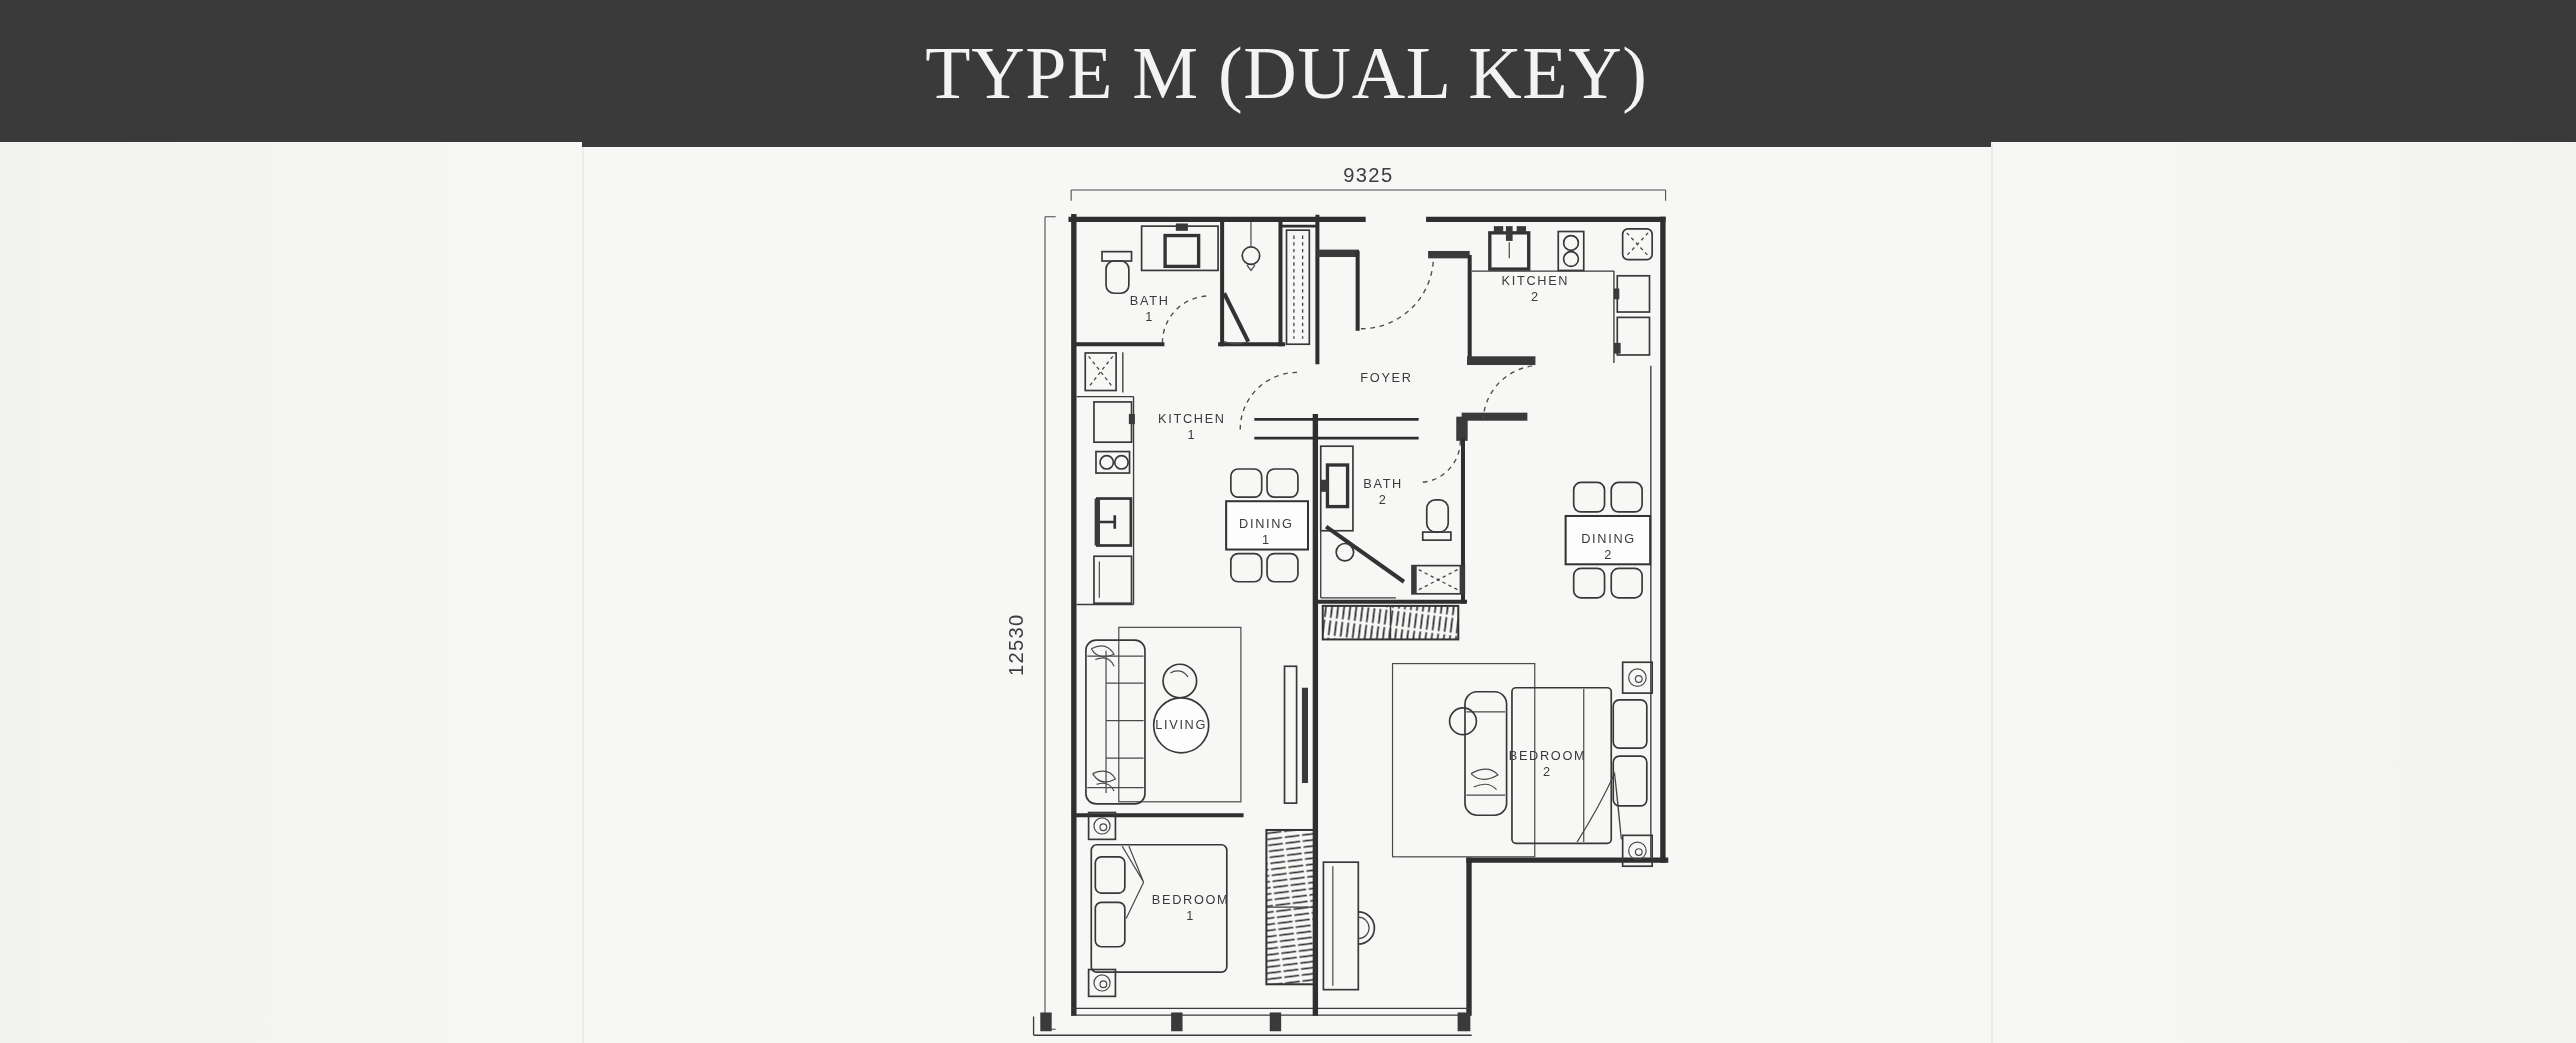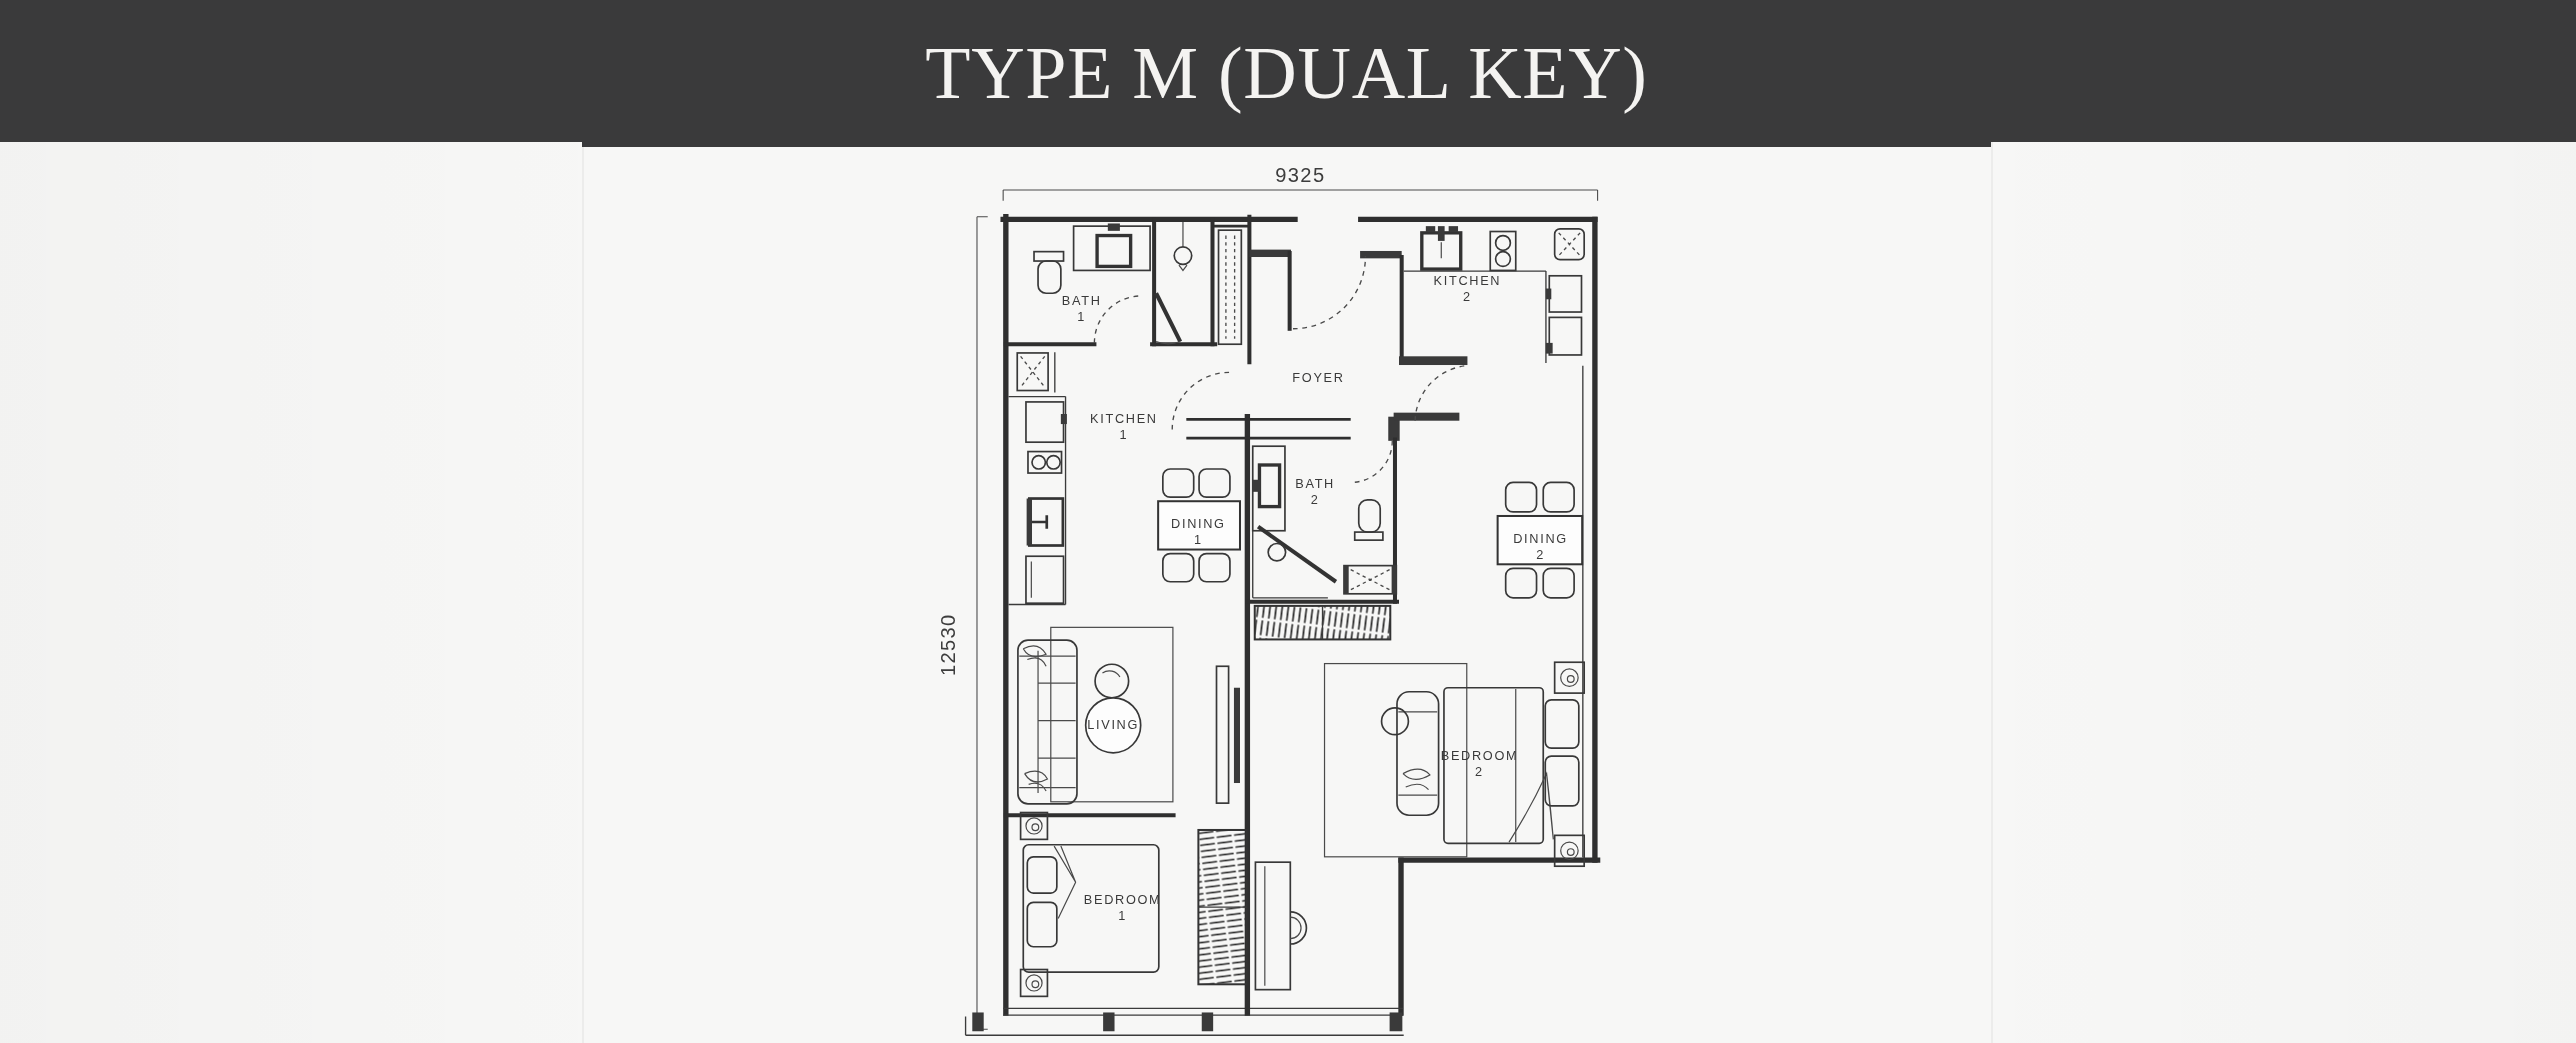--- a/index.html
+++ b/index.html
@@ -31,21 +31,21 @@
     background:var(--header-bg);
     display:flex;align-items:center;justify-content:center;gap:64px;
     white-space:nowrap;
   }
   .title-text,.area-text{
     font-family:"Liberation Serif","DejaVu Serif",serif;
     font-size:74px;color:var(--header-text);letter-spacing:0.7px;
   }
 
   .floor-plan-wrap{
-    position:absolute;left:885px;top:151px;width:765px;height:893px;
+    position:absolute;left:953px;top:151px;width:765px;height:893px;
   }
   svg{display:block;}
   svg text{
     font-family:"Liberation Sans","DejaVu Sans",sans-serif;
     fill:var(--label);
   }
   .room-label{font-size:19px;letter-spacing:2.5px;text-anchor:middle;}
   .dim-label{font-size:30px;letter-spacing:2px;text-anchor:middle;fill:#3d3d3d;}
 
   .wall{stroke:var(--line);fill:none;stroke-linecap:square;}

